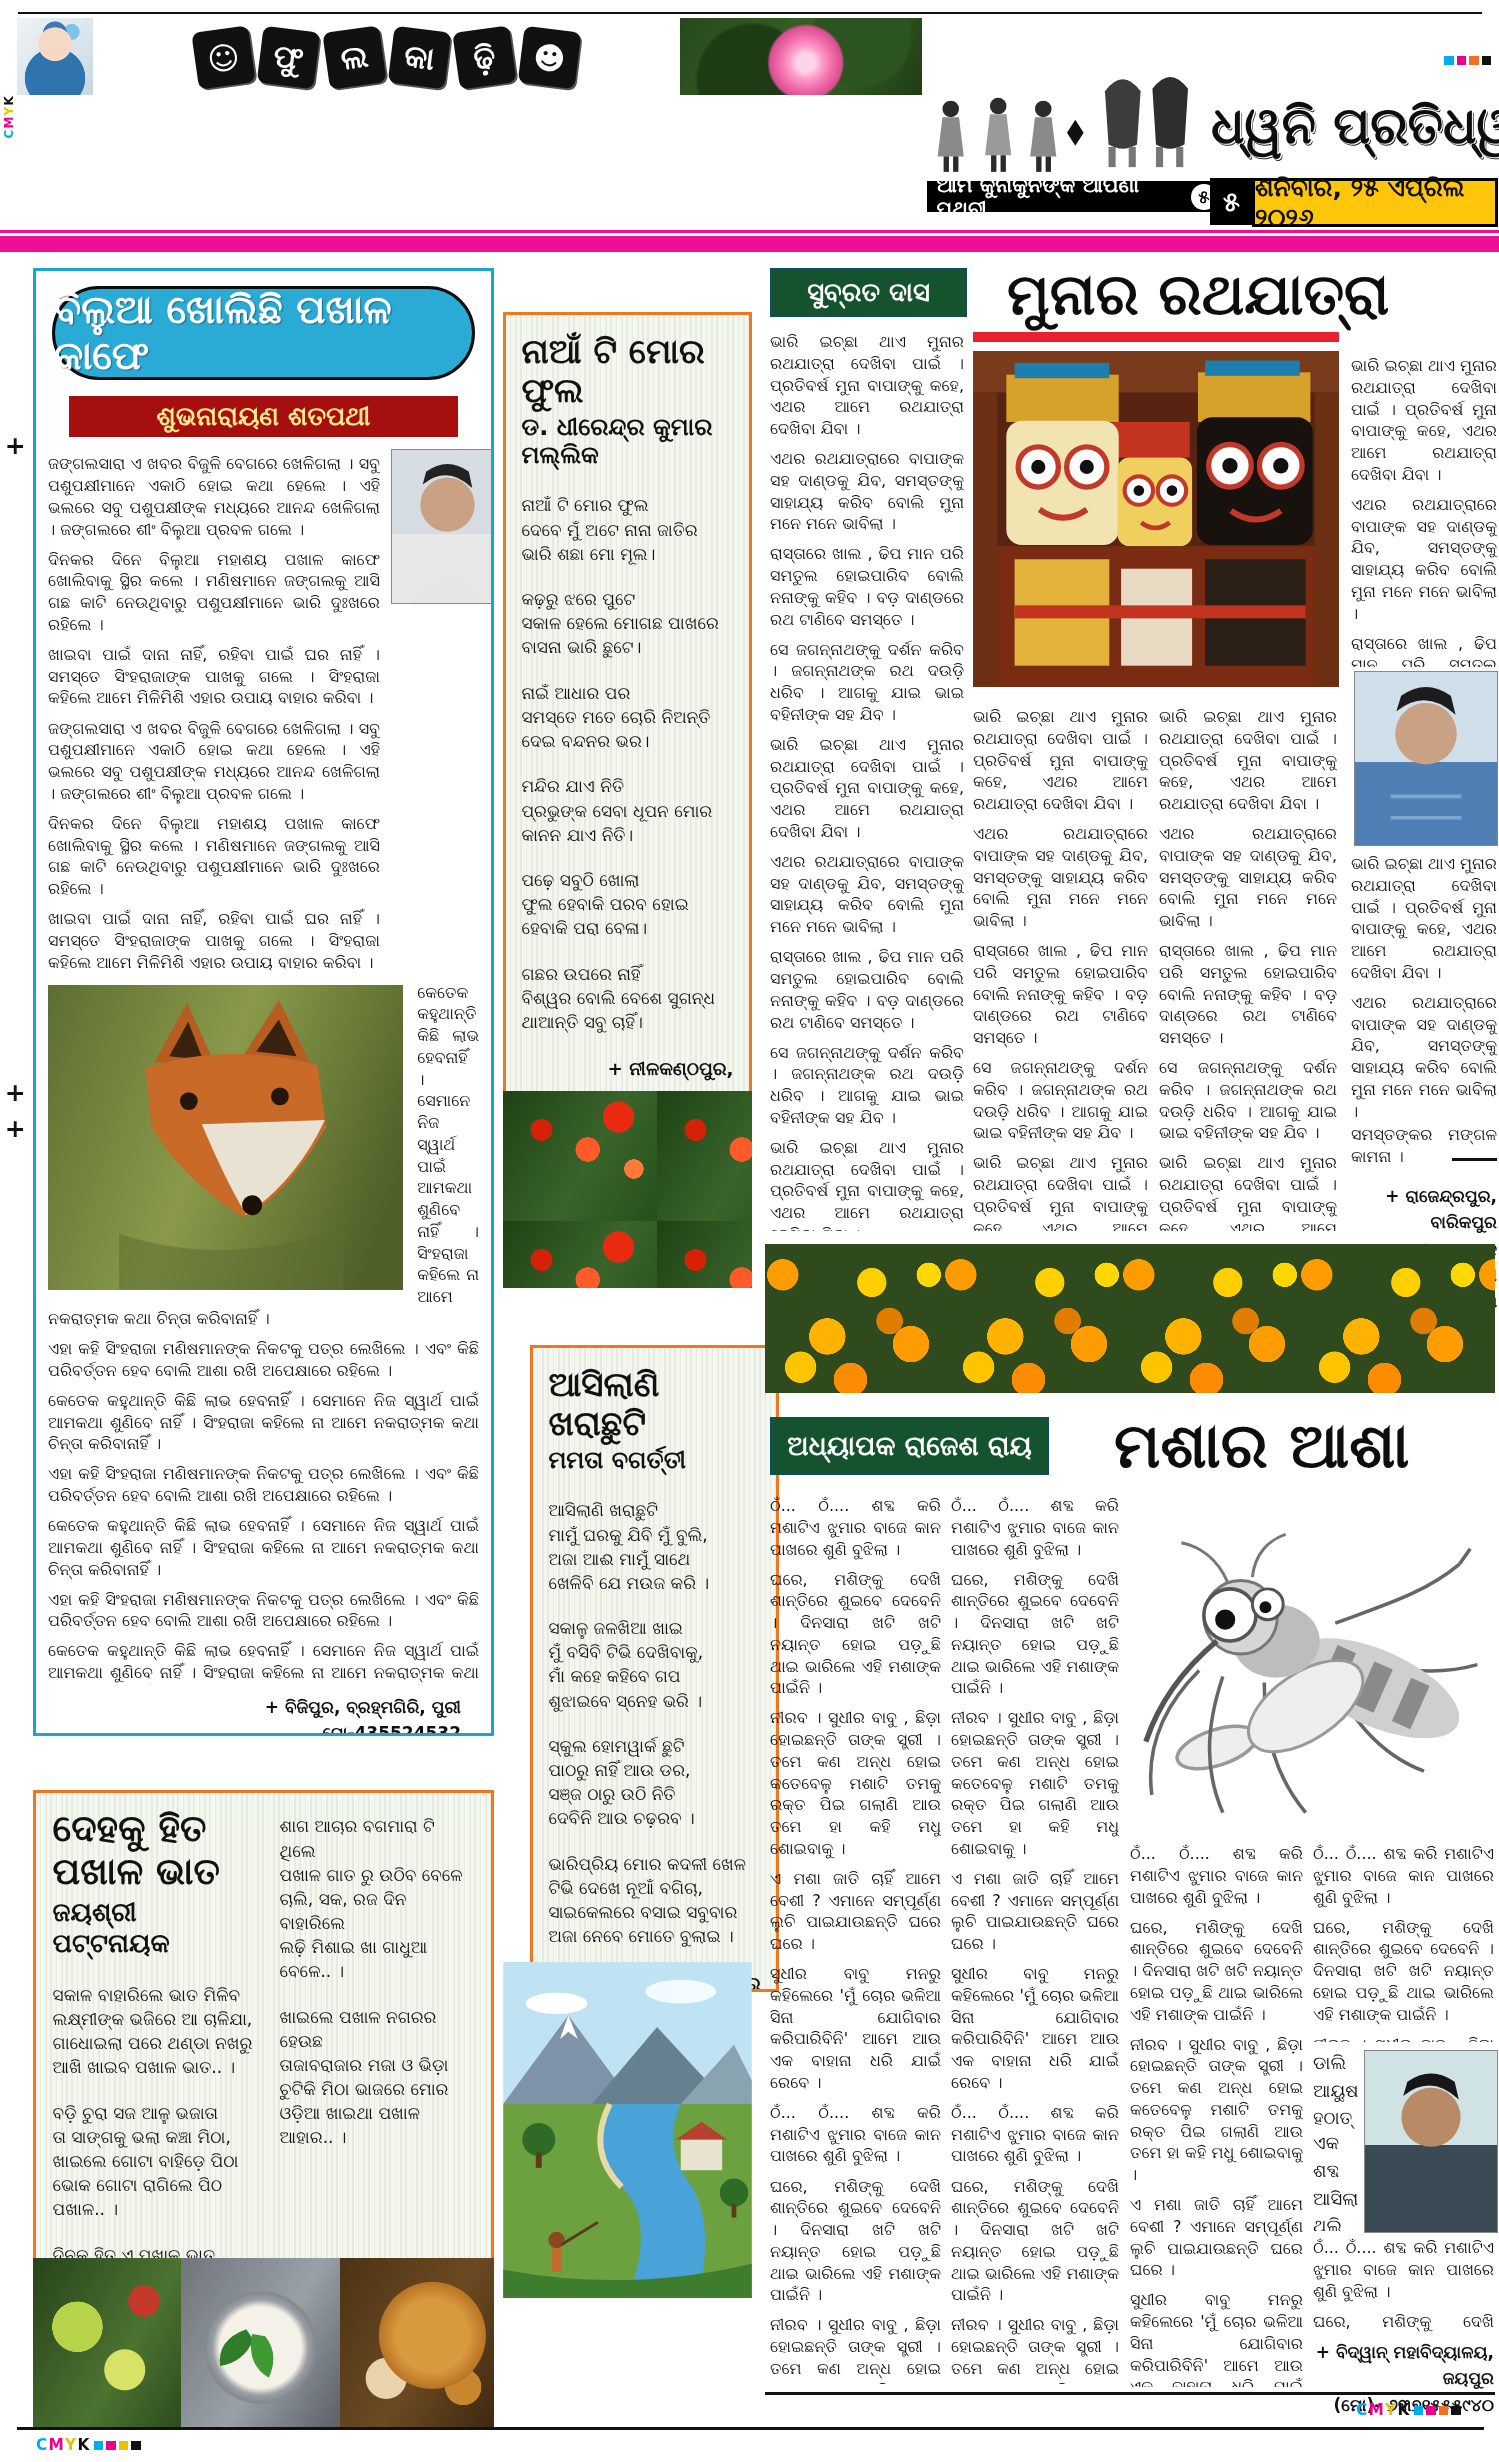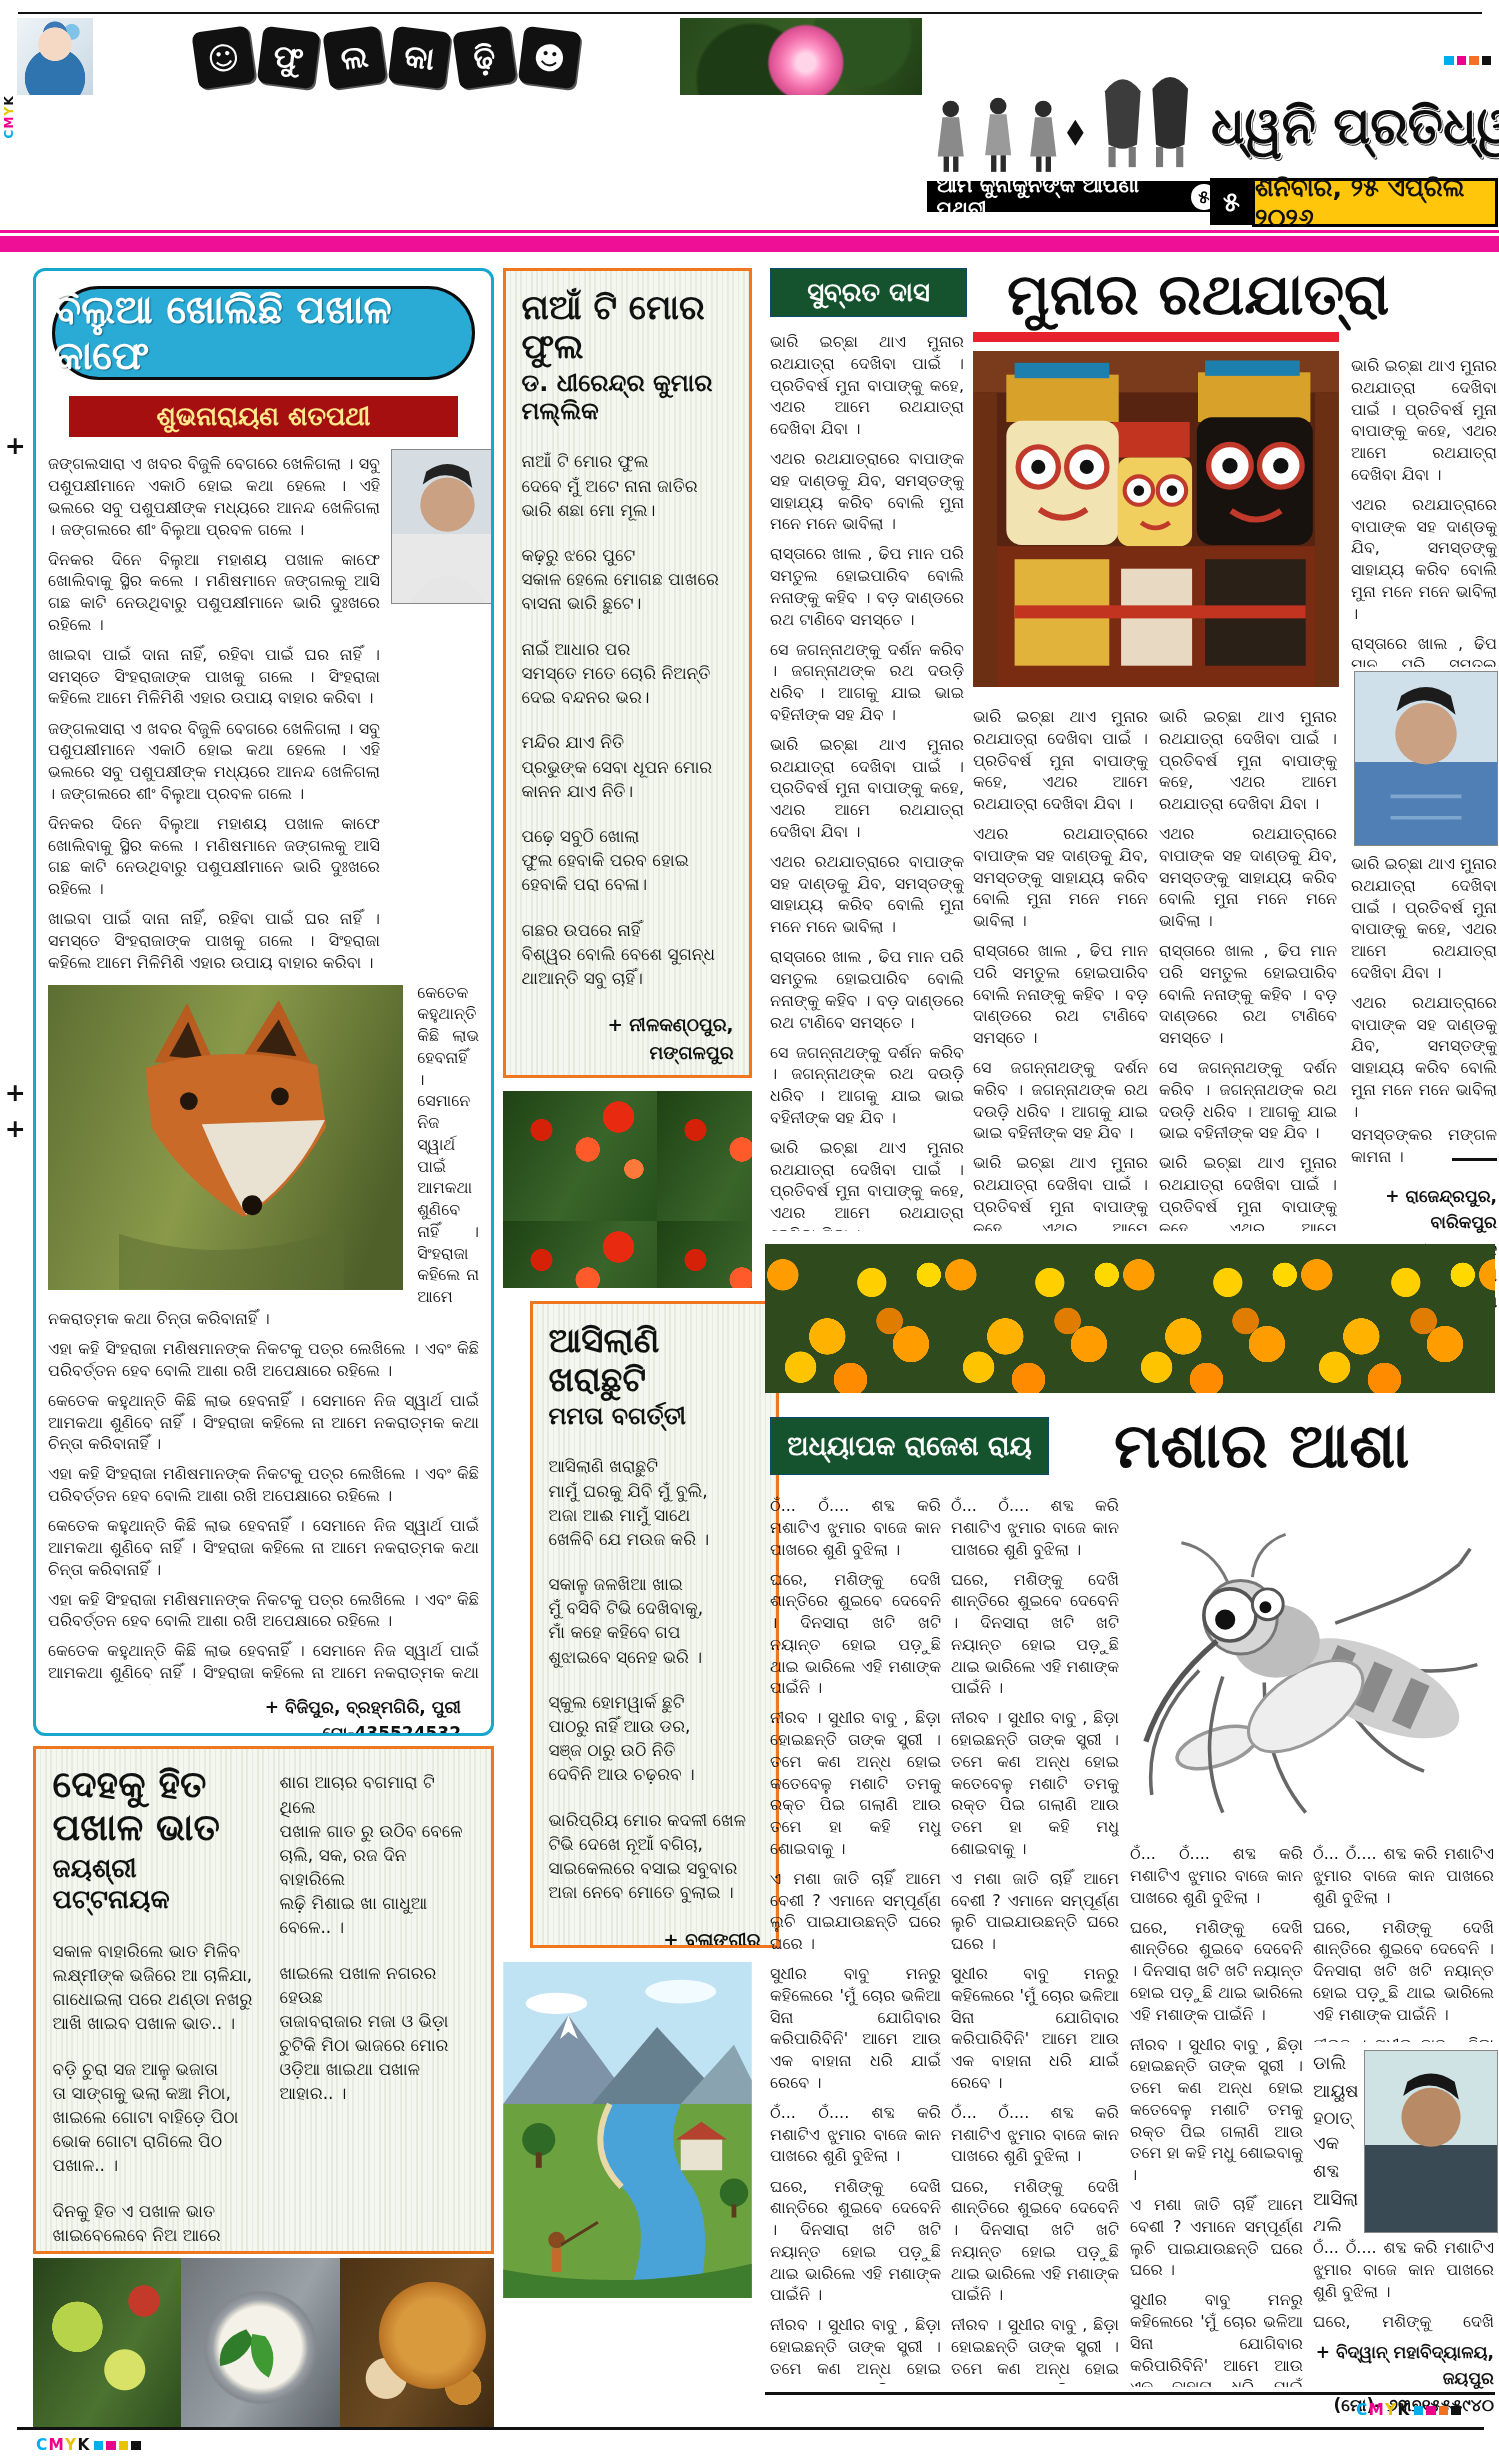--- a/index.html
+++ b/index.html
@@ -42,21 +42,21 @@
   .datebox{background:#ffc60b;border:3px solid #000;display:flex;align-items:center;justify-content:center;
     font-size:25px;font-weight:bold;color:#111;}
   .tagline{background:#000;color:#fff;display:flex;align-items:center;justify-content:space-between;
     padding:0 9.5px;font-size:21px;font-weight:bold;}
   .tagbadge{background:#fff;color:#000;border-radius:50%;width:26px;height:26px;display:flex;
     align-items:center;justify-content:center;font-size:18px;font-weight:bold;}
   .magenta{background:#ef0f96;}
   
   .cyanbox{border:3.6px solid #19a6cc;background:#fff;}
   .stripebox{border:3.6px solid #f0761f;
-    background:repeating-linear-gradient(90deg,#f4f7f0 0 3.6px,#e5ebde 3.6px 5.3px);}
+    background:repeating-linear-gradient(90deg,#f4f7f0 0 3.6px,#e5ebde 3.6px 5.3px);margin-top:44px;}
   .pill{background:#2aabd6;border:3px solid #0c0c0c;border-radius:47px;color:#fff;
     display:flex;align-items:center;justify-content:center;font-size:39px;font-weight:800;
     text-shadow:1.2px 1.2px 1.2px rgba(0,0,0,.35);}
   .redbar{background:#a50f0f;color:#ffe98c;display:flex;align-items:center;justify-content:center;
     font-size:26px;font-weight:bold;}
   .byline-box{background:#14532d;border:1px solid #0c4a6e;color:#fff;display:flex;align-items:center;
     justify-content:center;font-weight:bold;}
   .big-headline{font-weight:800;color:#0d0d0d;white-space:nowrap;}
   .red-underline{background:#e8212e;}
   .poem-title{font-size:34px;font-weight:800;line-height:1.15;margin:0 0 3.6px 0;}
@@ -161,21 +161,21 @@
   </div>
 
   <div class="abs paper-logo" style="left:1211px;top:100px;">ଧ୍ୱନି ପ୍ରତିଧ୍ୱନି</div>
 
   <div class="abs pageno" style="left:1210px;top:178px;width:39px;height:43px;">୫</div>
   <div class="abs datebox" style="left:1252px;top:178px;width:240px;height:43px;">ଶନିବାର, ୨୫ ଏପ୍ରିଲ ୨୦୨୬</div>
 
   <div class="abs magenta" style="left:0;top:230px;width:1500px;height:3px;"></div>
   <div class="abs magenta" style="left:0;top:236px;width:1500px;height:16px;"></div>
 
-  <div class="abs cyanbox" style="left:33px;top:268px;width:461px;height:1468px;padding:13px 12px;box-sizing:border-box;overflow:hidden;border-radius:12px;">
+  <div class="abs cyanbox" style="left:33px;top:268px;width:461px;height:1468px;padding:13px 12px;box-sizing:border-box;overflow:hidden;">
     <div class="pill" style="height:88px;margin:2.4px 3.6px 15.4px 3.6px;">ବିଲୁଆ ଖୋଲିଛି ପଖାଳ କାଫେ</div>
     <div class="redbar" style="height:41px;margin:0 21.3px 16.6px 21.3px;">ଶୁଭନାରାୟଣ ଶତପଥୀ</div>
     <div class="colblock" style="height:1232px;">
       <div class="headshot shot1 abs" style="left:355px;top:178px;width:111px;height:153px;">
         <svg width="111" height="153" viewBox="0 0 188 258">
             <circle cx="94" cy="92" r="46" fill="#caa183"></circle>
             <path d="M30,258 q64,-92 128,0 Z" fill="#e6e6e6"></path>
             <path d="M52,58 q42,-34 84,6 l-6,-28 q-36,-26 -72,0 Z" fill="#222"></path>
           </svg>
       </div>

